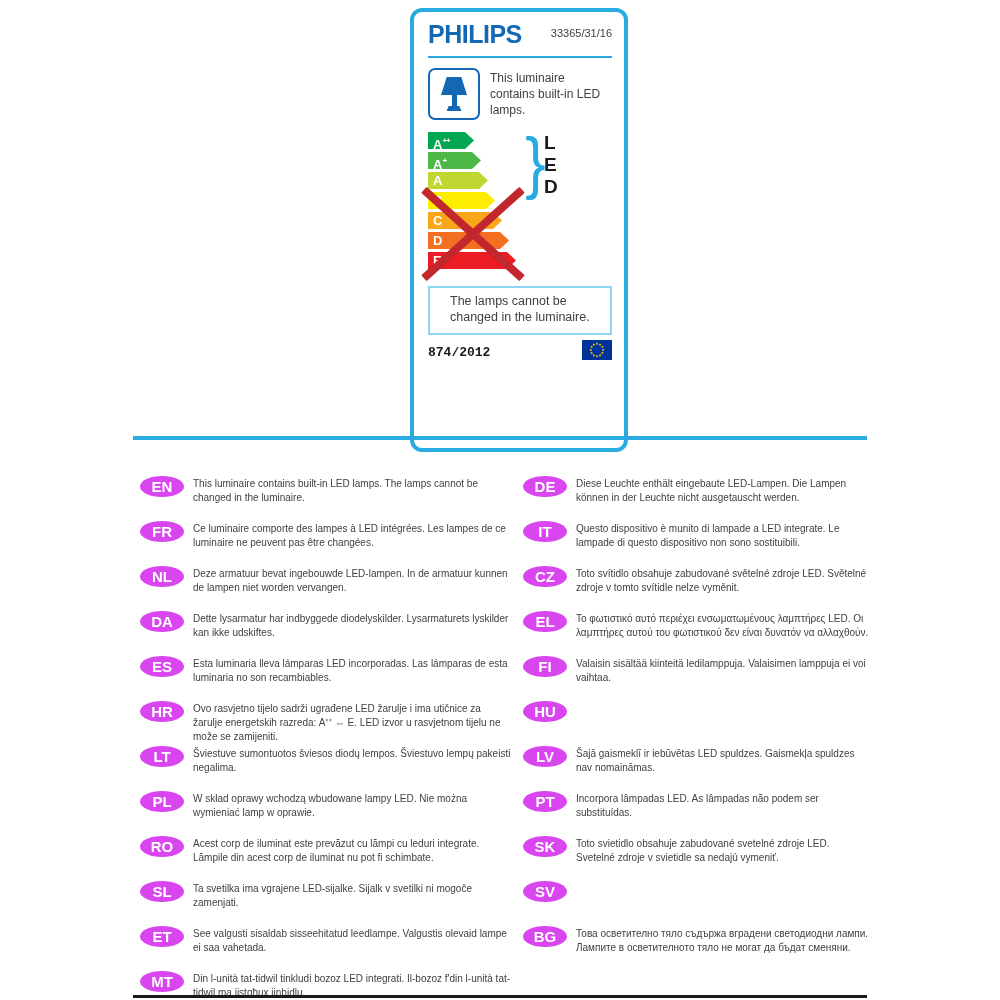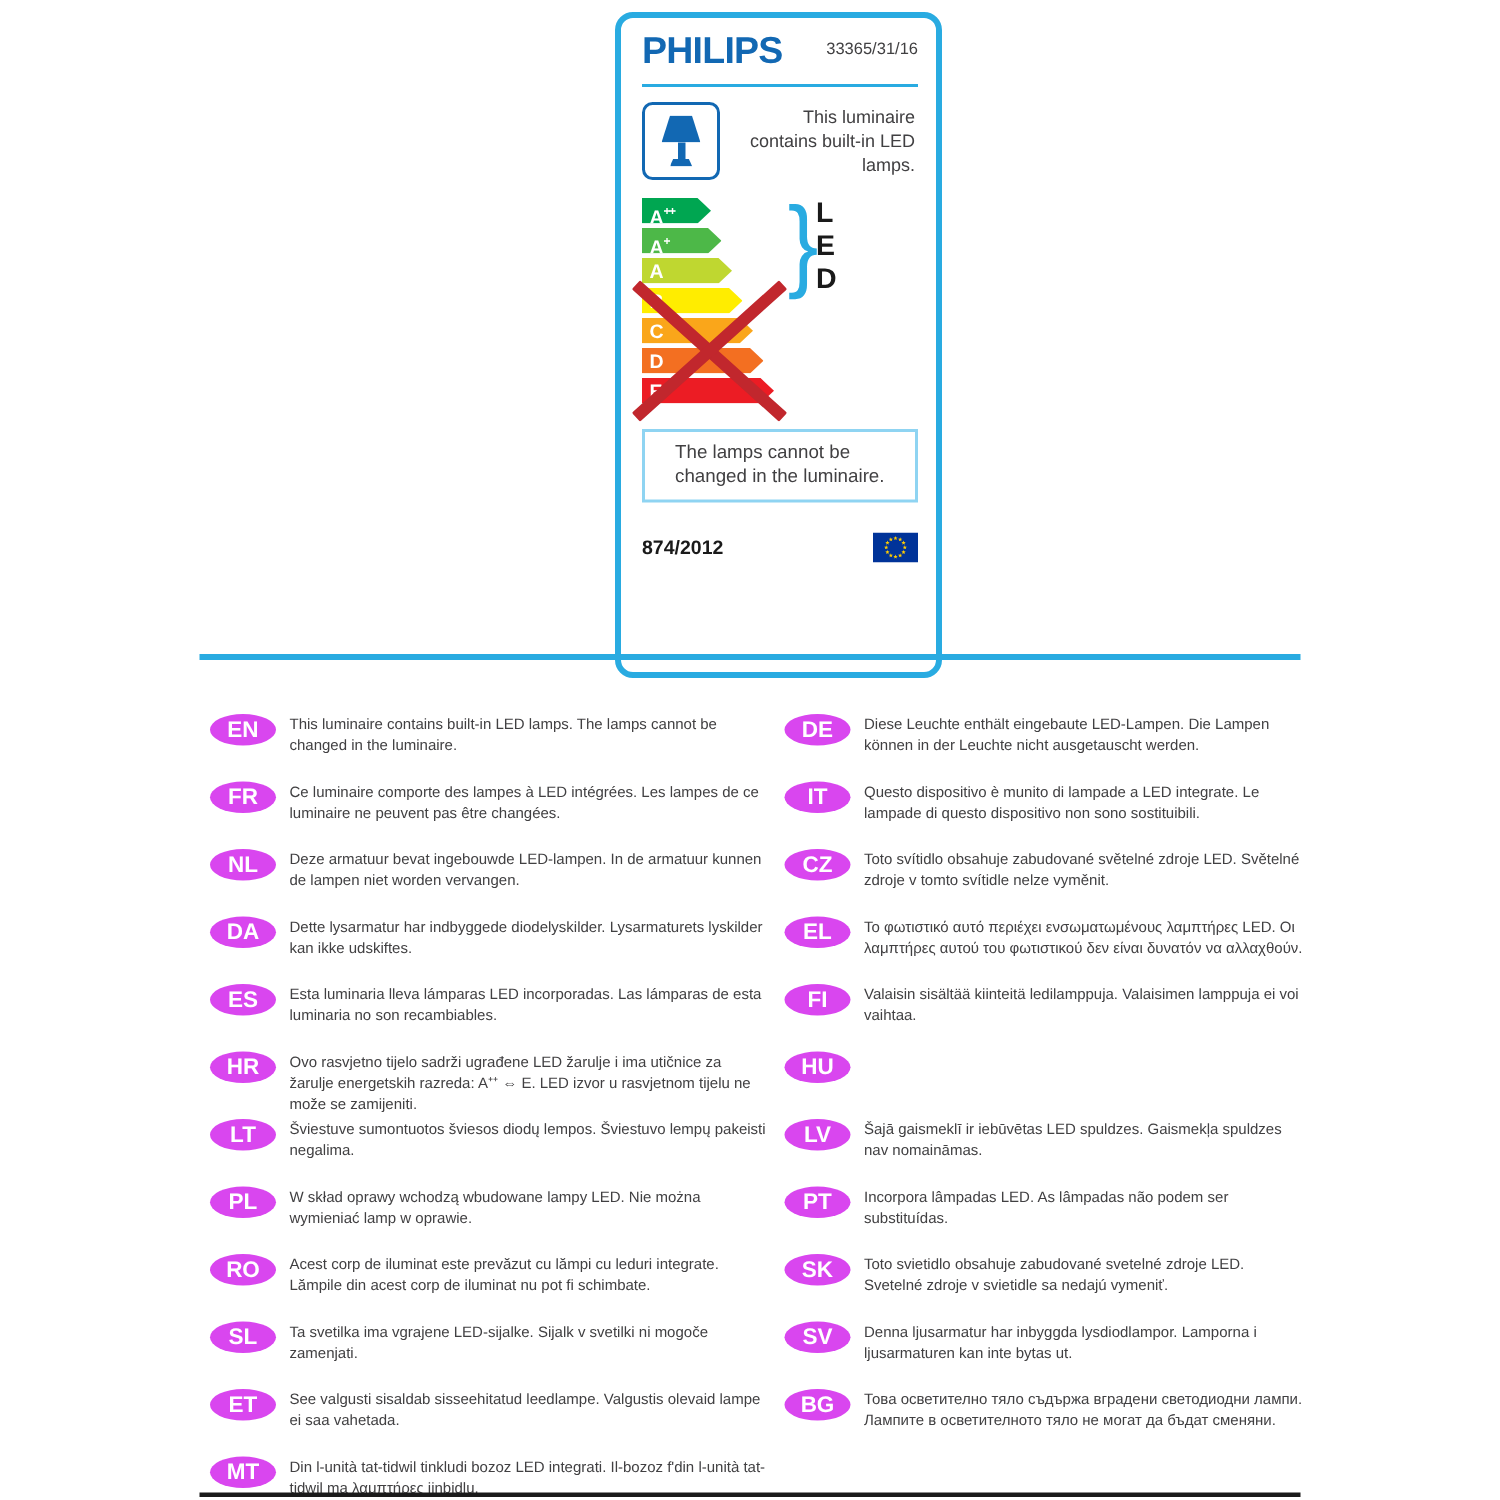--- a/index.html
+++ b/index.html
@@ -11,21 +11,21 @@
   .card {
     position:absolute; left:410px; top:8px; width:218px; height:444px;
     border:4px solid #29ABE1; border-radius:12px; background:#fff;
     padding:10px 12px 8px 14px;
   }
   .card-header { display:flex; align-items:flex-start; }
   .brand { font-size:25px; font-weight:bold; color:#1268B3; letter-spacing:-0.5px; line-height:1; }
   .model { margin-left:auto; font-size:11px; color:#414042; padding-top:5px; }
   .card-rule { border:none; border-top:2px solid #29ABE1; margin:9px 0 10px 0; }
 
-  .lamp-row { display:flex; align-items:flex-start;text-align:right; }
+  .lamp-row { display:flex; align-items:flex-start; }
   .lamp-box {
     width:52px; height:52px; flex:none; border:2.5px solid #1268B3; border-radius:7px;
     display:flex; flex-direction:column; align-items:center; justify-content:center;
   }
   .lamp-shade { width:26px; height:18px; background:#1268B3;
     clip-path:polygon(22% 0, 78% 0, 100% 100%, 0 100%); }
   .lamp-stem { width:5px; height:11px; background:#1268B3; }
   .lamp-base { width:15px; height:5px; background:#1268B3;
     clip-path:polygon(15% 0, 85% 0, 100% 100%, 0 100%); }
   .builtin-note { font-size:12px; line-height:1.32; padding:3px 0 0 10px; max-width:130px; }
@@ -52,21 +52,21 @@
     content:""; position:absolute; left:50%; top:50%;
     width:132px; height:8px; background:#C1272D; border-radius:1px;
   }
   .cross::before { transform:translate(-50%,-50%) rotate(42deg); }
   .cross::after  { transform:translate(-50%,-50%) rotate(-42deg); }
 
   .note-box {
     margin-top:12px; border:2px solid #8FD4F2; padding:5px 8px 7px 20px;
     font-size:12.5px; line-height:1.3; max-width:186px;
   }
-  .card-bottom { display:flex; align-items:center; margin-top:20px; }
+  .card-bottom { display:flex; align-items:flex-end; margin-top:5px;font-family:Liberation Mono, monospace; }
   .regulation { font-size:13px; font-weight:bold; color:#1a1a1a; }
   .eu-flag { margin-left:auto; display:block; }
 
   
   .divider { position:absolute; left:133px; top:436px; width:734px; height:4px; background:#29ABE1; }
   .columns { position:absolute; left:140px; top:476px; width:730px; display:flex; }
   .col { display:flex; flex-direction:column; }
   .col-left  { width:383px; }
   .col-right { width:347px; }
   .entry { display:flex; align-items:flex-start; height:45px; }
@@ -199,21 +199,21 @@
         <div class="entry">
           <div class="lang-circle">SL</div>
           <div class="entry-text">Ta svetilka ima vgrajene LED-sijalke. Sijalk v svetilki ni mogoče zamenjati.</div>
         </div>
         <div class="entry">
           <div class="lang-circle">ET</div>
           <div class="entry-text">See valgusti sisaldab sisseehitatud leedlampe. Valgustis olevaid lampe ei saa vahetada.</div>
         </div>
         <div class="entry">
           <div class="lang-circle">MT</div>
-          <div class="entry-text">Din l-unità tat-tidwil tinkludi bozoz LED integrati. Il-bozoz f'din l-unità tat-tidwil ma λαμπτήρες jinbidlu.</div>
+          <div class="entry-text">Din l-unità tat-tidwil tinkludi bozoz LED integrati. Il-bozoz f'din l-unità tat-tidwil ma jistgħux jinbidlu.</div>
         </div>
       </div>
     <div class="col col-right" id="col-right">
         <div class="entry">
           <div class="lang-circle">DE</div>
           <div class="entry-text">Diese Leuchte enthält eingebaute LED-Lampen. Die Lampen können in der Leuchte nicht ausgetauscht werden.</div>
         </div>
         <div class="entry">
           <div class="lang-circle">IT</div>
           <div class="entry-text">Questo dispositivo è munito di lampade a LED integrate. Le lampade di questo dispositivo non sono sostituibili.</div>
@@ -240,21 +240,20 @@
         <div class="entry">
           <div class="lang-circle">PT</div>
           <div class="entry-text">Incorpora lâmpadas LED. As lâmpadas não podem ser substituídas.</div>
         </div>
         <div class="entry">
           <div class="lang-circle">SK</div>
           <div class="entry-text">Toto svietidlo obsahuje zabudované svetelné zdroje LED. Svetelné zdroje v svietidle sa nedajú vymeniť.</div>
         </div>
         <div class="entry">
           <div class="lang-circle">SV</div>
-          <div class="entry-text">Denna ljusarmatur har inbyggda lysdiodlampor. Lamporna i ljusarmaturen kan inte bytas ut.</div>
         </div>
         <div class="entry">
           <div class="lang-circle">BG</div>
           <div class="entry-text">Това осветително тяло съдържа вградени светодиодни лампи. Лампите в осветителното тяло не могат да бъдат сменяни.</div>
         </div>
       </div>
   </div>
 
   <div class="bottom-line"></div>
 </div>

